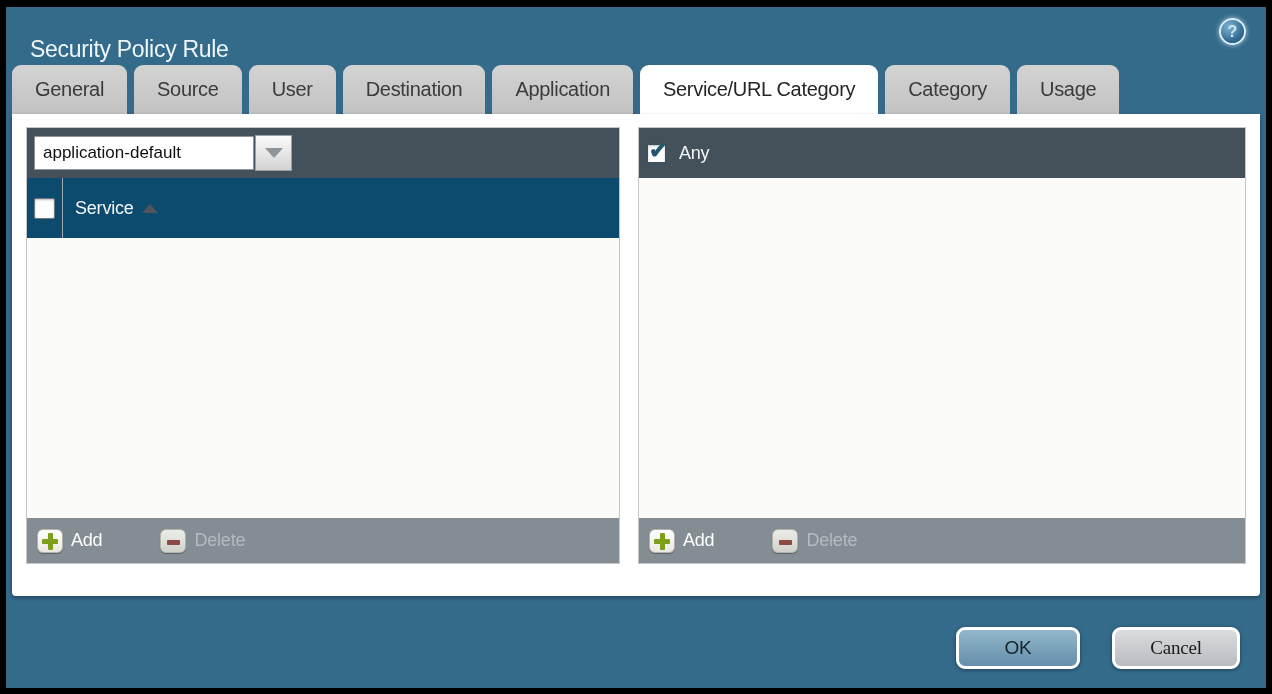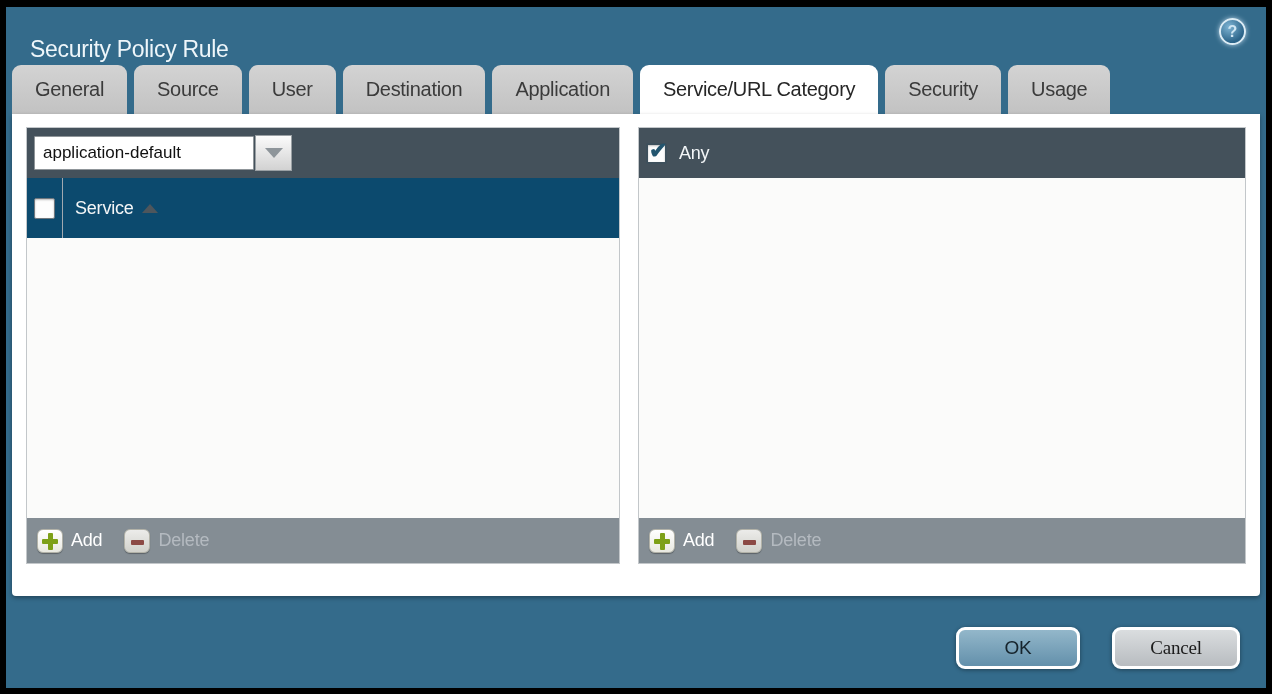--- a/index.html
+++ b/index.html
@@ -144,21 +144,21 @@
   }
   .plus-icon::before { left:4px; top:9px; width:16px; height:5px; }
   .plus-icon::after  { left:10px; top:3px; width:5px; height:17px; }
   .minus-plate { background:linear-gradient(#ececea,#d2d2cc); }
   .minus-icon::before {
     content:""; position:absolute; background:#8c4a45; border-radius:1px;
     left:6px; top:10px; width:13px; height:5px;
   }
   .footer-btn .btn-label { font-size:18px; letter-spacing:-0.2px; }
   .add-label { color:#ffffff; }
-  .footer-btn.disabled { cursor:default; }
+  .footer-btn.disabled { cursor:default;margin-left:36px; }
   .footer-btn.disabled .btn-label { color:#b4bac0; }
   
   .actionrow {
     flex:1; display:flex; justify-content:flex-end; align-items:flex-start;
     padding:31px 26px 0 0; gap:32px;
   }
   .action-btn {
     height:42px; border-radius:9px;
     border:3px solid #fff;
     font-family:"Liberation Sans", sans-serif;
@@ -179,21 +179,21 @@
     <div class="help-icon">?</div>
   </div>
 
   <div class="tabrow">
       <div class="tab">General</div>
       <div class="tab">Source</div>
       <div class="tab">User</div>
       <div class="tab">Destination</div>
       <div class="tab">Application</div>
       <div class="tab active">Service/URL Category</div>
-      <div class="tab">Security</div>
+      <div class="tab">Category</div>
       <div class="tab">Usage</div>
     </div>
 
   <div class="content">
 
     <div class="panel panel-left">
       <div class="panel-topbar">
         <input class="selector-input" readonly="" value="application-default" style="">
         <div class="dropdown-btn">
           <div class="tri-down"></div>

